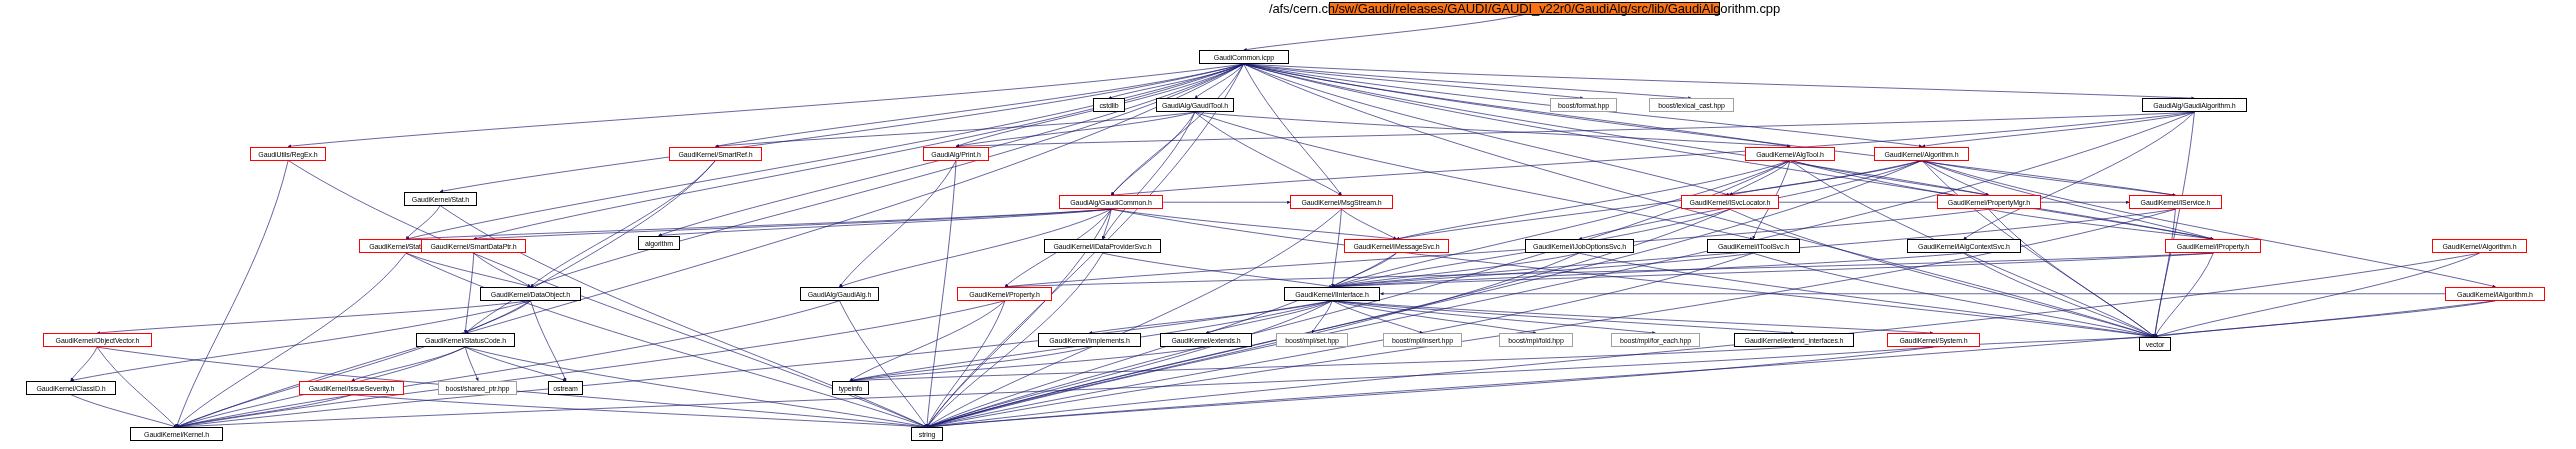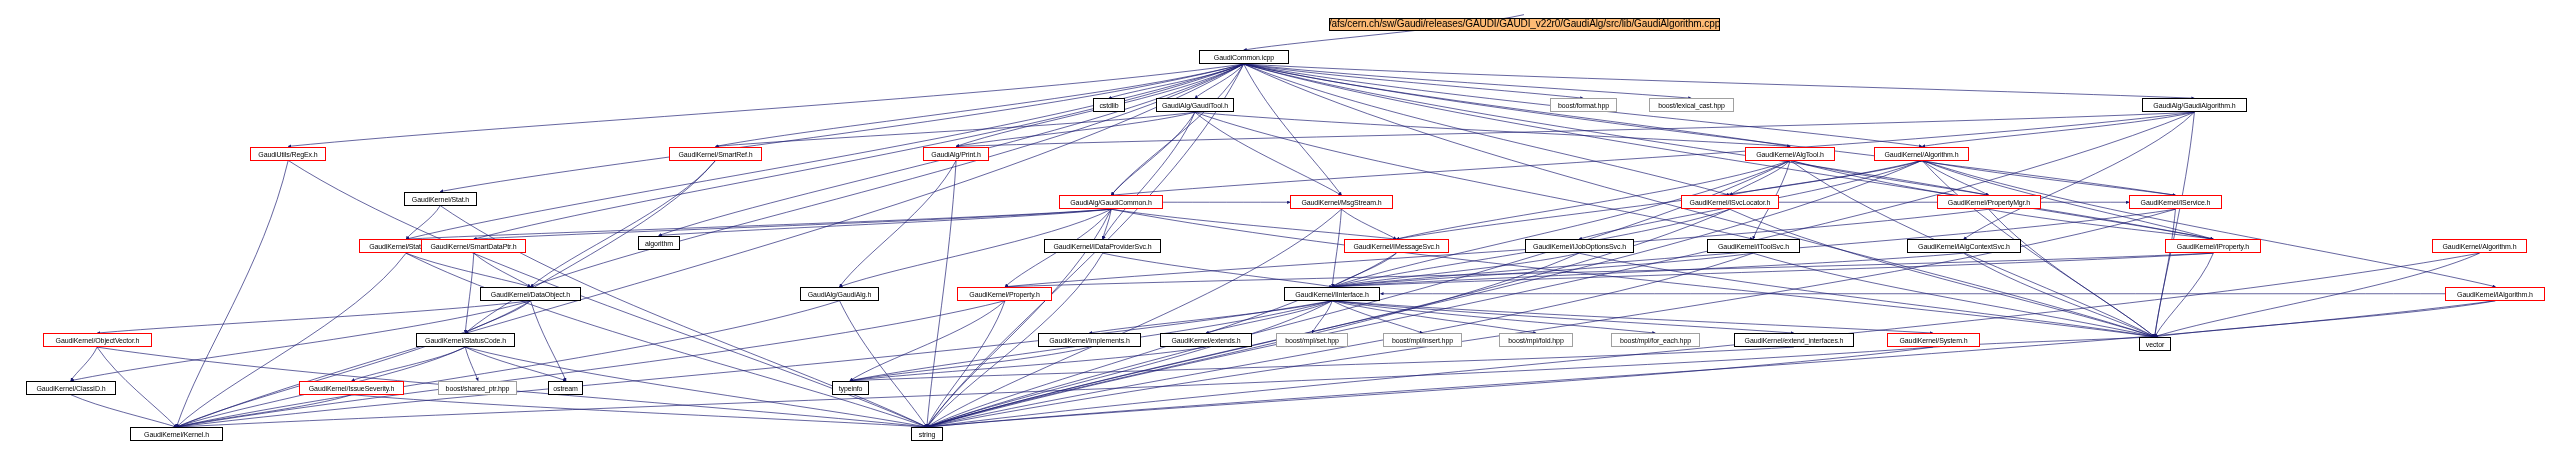--- a/index.html
+++ b/index.html
@@ -43,26 +43,25 @@
     height: 14px;
     z-index: 5;
   }
   .node.red {
     border-color: #ff0000;
   }
   .node.gray {
     border-color: #a0a0a0;
   }
   .node.title {
-    background: #fdba74;
+    background: #f97316;
     border-color: #000000;
-    font-size: 10px;
+    font-size: 13px;
     height: 13px;
     z-index: 8;
-    margin-top: 16px;
   }
   .node-label {
     display: block;
     overflow: visible;
   }
 </style>
 </head>
 <body>
 
 <div id="graph">

